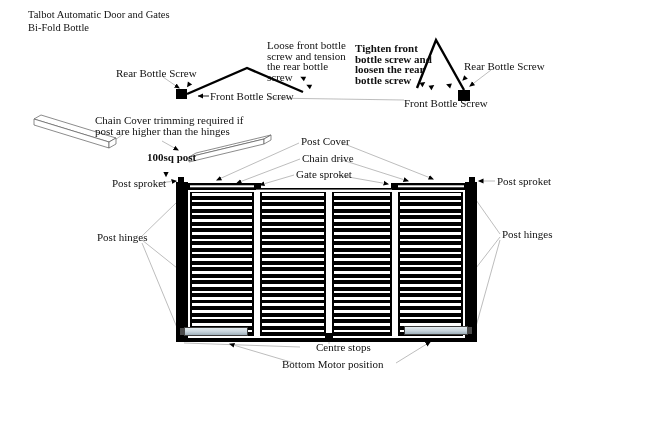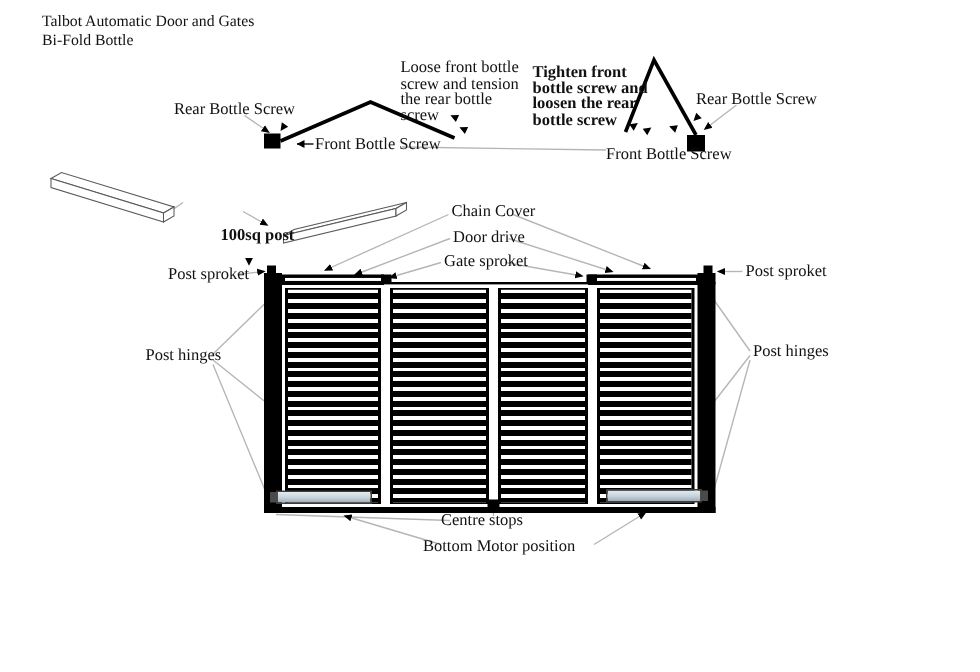--- a/index.html
+++ b/index.html
@@ -122,27 +122,28 @@
   <div class="lbl title" style="left:28px;top:21px;">Bi-Fold Bottle</div>
 
   <div class="lbl note" style="left:267px;top:40px;width:88px;">Loose front bottle screw and tension the rear bottle screw</div>
   <div class="lbl" style="left:116px;top:68px;">Rear Bottle Screw</div>
   <div class="lbl" style="left:210px;top:91px;">Front Bottle Screw</div>
 
   <div class="lbl note" style="left:355px;top:43px;width:90px;font-weight:bold;">Tighten front bottle screw and loosen the rear bottle screw</div>
   <div class="lbl" style="left:464px;top:61px;">Rear Bottle Screw</div>
   <div class="lbl" style="left:404px;top:98px;">Front Bottle Screw</div>
 
+  <div class="lbl note" style="left:95px;top:115px;width:152px;">Chain Cover trimming required if post are higher than the hinges</div>
   <div class="lbl" style="left:147px;top:152px;font-weight:bold;">100sq post</div>
 
-  <div class="lbl" style="left:301px;top:136px;">Chain Cover</div>
-  <div class="lbl" style="left:302px;top:153px;">Door drive</div>
+  <div class="lbl" style="left:301px;top:136px;">Post Cover</div>
+  <div class="lbl" style="left:302px;top:153px;">Chain drive</div>
   <div class="lbl" style="left:296px;top:169px;">Gate sproket</div>
 
   <div class="lbl" style="left:112px;top:178px;">Post sproket</div>
   <div class="lbl" style="left:497px;top:176px;">Post sproket</div>
   <div class="lbl" style="left:97px;top:232px;">Post hinges</div>
   <div class="lbl" style="left:502px;top:229px;">Post hinges</div>
 
-  <div class="lbl" style="left:294px;top:342px;">Centre stops</div>
+  <div class="lbl" style="left:316px;top:342px;">Centre stops</div>
   <div class="lbl" style="left:282px;top:359px;">Bottom Motor position</div>
 
 </div>
 
 </body></html>

